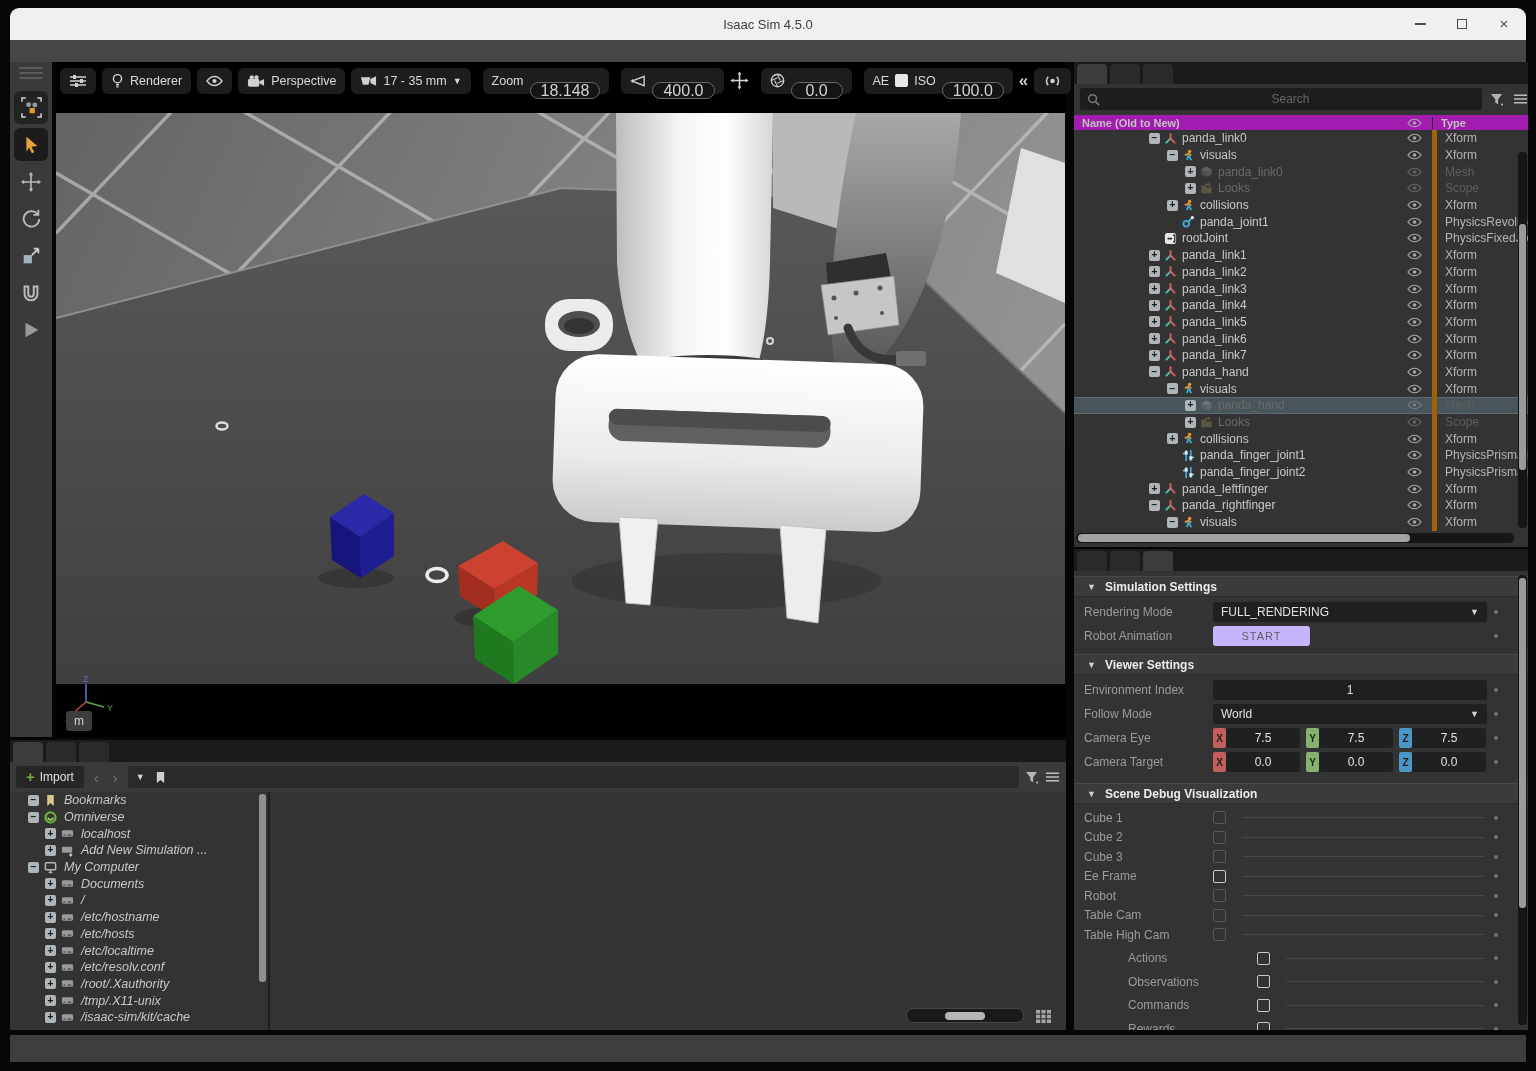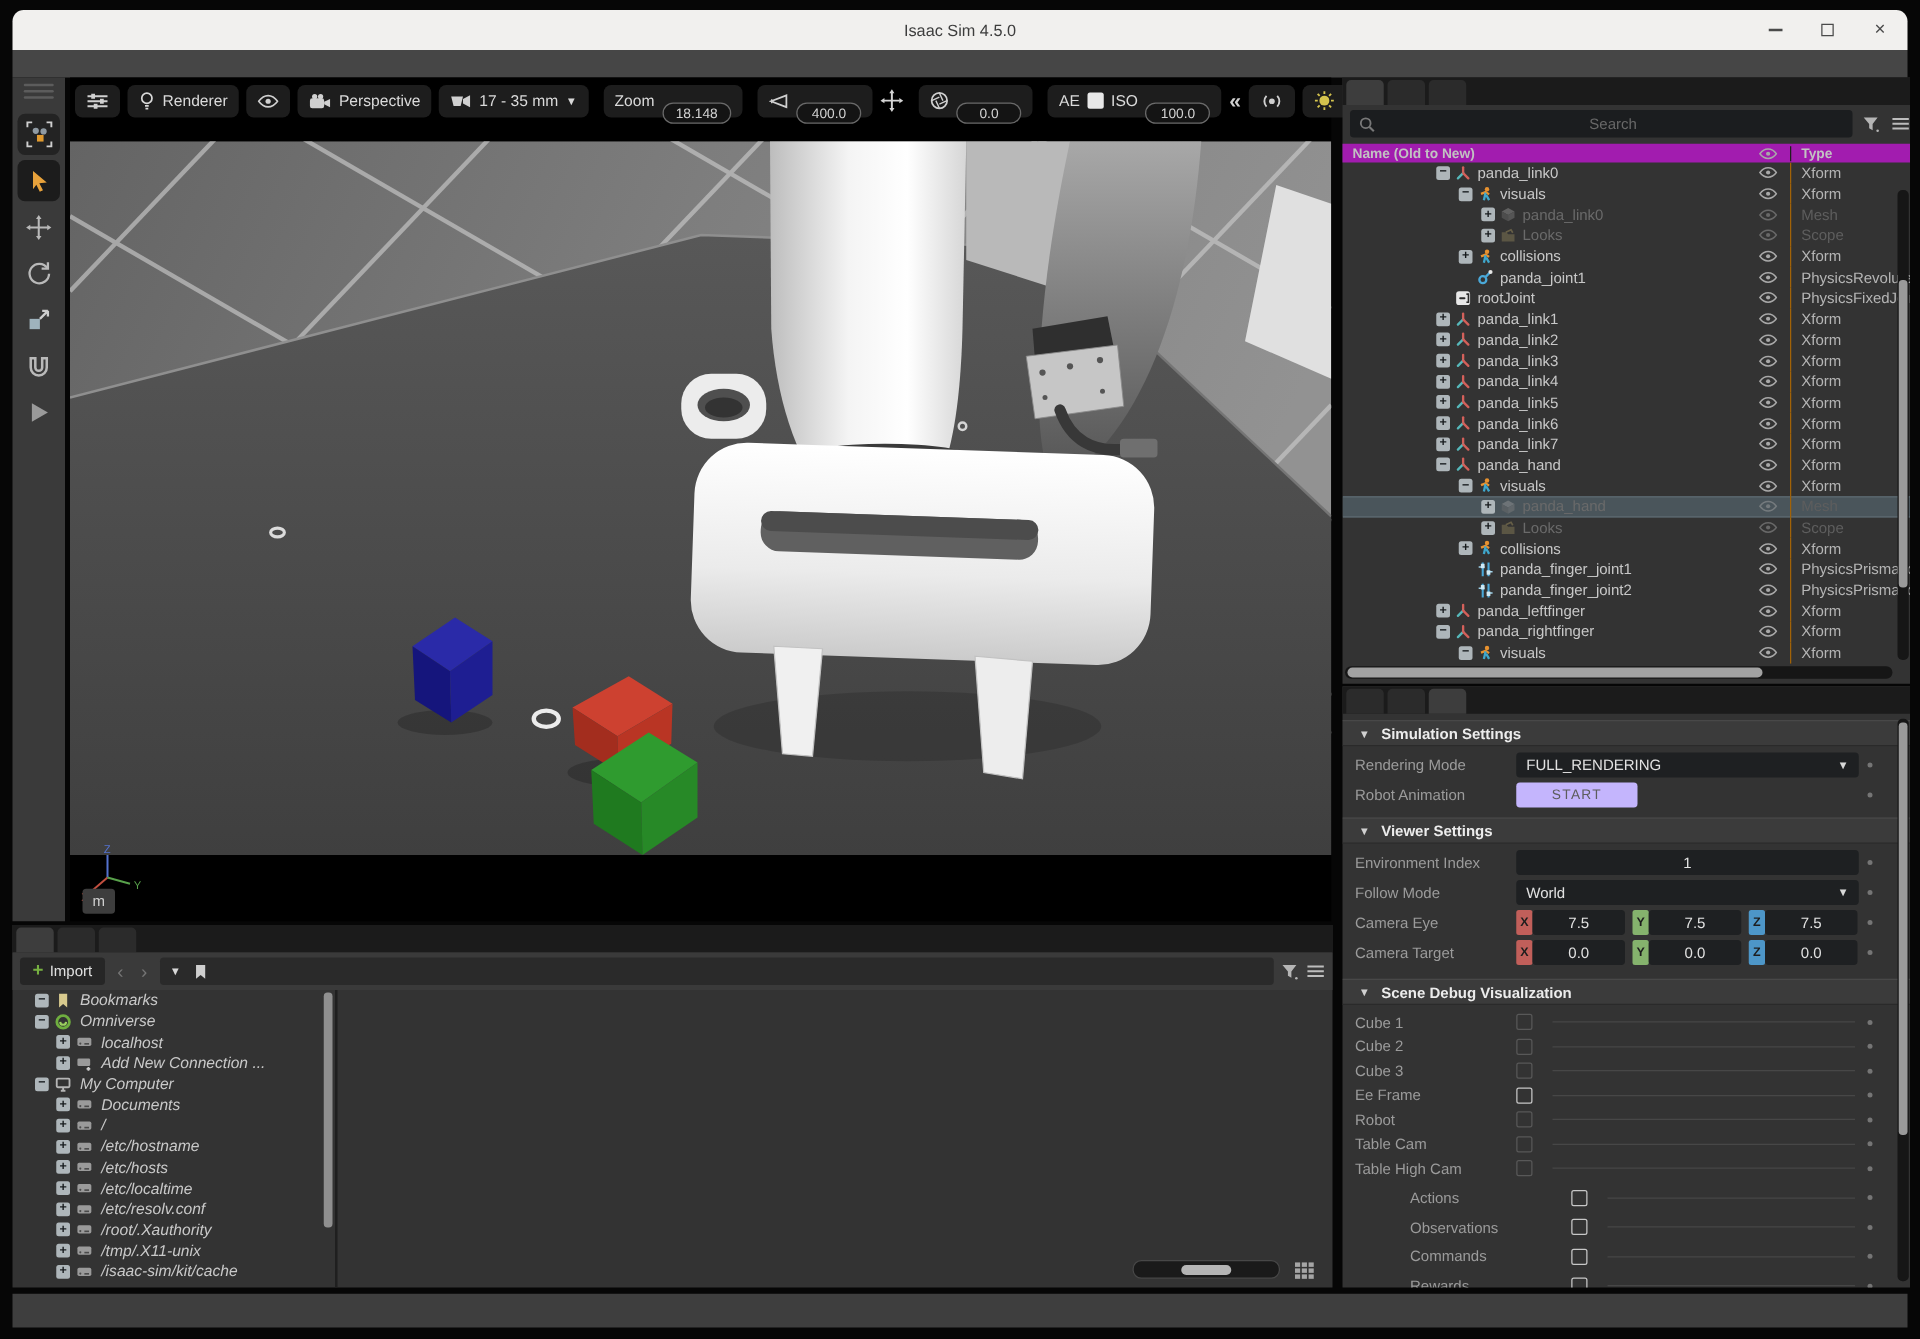--- a/index.html
+++ b/index.html
@@ -34,21 +34,21 @@
   .tool-btn.boxed { background:#232323; }
   .tool-btn.active { background:#1c1c1c; }
 
   
   .viewport { position:absolute; left:56px; top:62px; width:1009px; height:675px; background:#000; }
   .vp-toolbar { position:absolute; left:4px; top:5px; right:4px; height:27px; display:flex;
                 align-items:center; gap:6px; }
   .vpbtn { background:#1d1d1d; border-radius:6px; height:26px; display:flex; align-items:center;
            gap:6px; padding:0 9px; color:#dadada; font-size:12.5px; white-space:nowrap; }
   .pill { border:1px solid #6a6a6a; border-radius:10px; background:#141414; color:#d2d2d2;
-          padding:0 10px; font-size:11px; min-width:52px; text-align:center; height:17px; line-height:16px;margin-top:20px; }
+          padding:0 10px; font-size:16px; min-width:52px; text-align:center; height:17px; line-height:16px;margin-top:20px; }
   .vpsep { width:1px; height:18px; background:#2f2f2f; }
   .caret { font-size:9px; color:#d8d8d8; }
   .ae-box { width:13px; height:13px; background:#e8e8e8; border-radius:2px; }
   .dbl-chev { color:#cfcfcf; font-size:17px; font-weight:bold; line-height:24px; }
   .scene-svg { position:absolute; left:0; top:51px; }
   .axis-svg { position:absolute; left:8px; top:612px; }
   .m-box { position:absolute; left:10px; top:649px; width:26px; height:20px; background:#3d3d3d;
            border-radius:3px; color:#cfcfcf; font-size:12px; display:flex; align-items:center; justify-content:center; }
 
   
@@ -70,21 +70,21 @@
                  display:flex; align-items:center; font-size:11px; font-weight:bold; color:#c2c2c2; }
   .th-name { padding-left:8px; flex:1; }
   .th-eye { width:36px; display:flex; justify-content:center; }
   .th-type { width:96px; padding-left:8px; border-left:1px solid #1f1f1f; }
   .tree-rows { position:absolute; left:0; top:68px; right:0; height:401px; overflow:hidden; }
   .srow { display:flex; align-items:center; height:16.7px; font-size:12px; color:#c8c8c8; }
   .srow .sexp { width:15px; display:flex; justify-content:center; flex:none; }
   .srow .sicon { width:17px; display:flex; justify-content:center; flex:none; }
   .srow .slabel { padding-left:3px; white-space:nowrap; overflow:hidden; flex:1; }
   .srow .seye { width:36px; display:flex; justify-content:center; flex:none; }
-  .srow .stype { width:96px; padding-left:8px; border-left:1px solid #a16207; color:#b5b5b5;
+  .srow .stype { width:96px; padding-left:8px; border-left:5px solid #a16207; color:#b5b5b5;
                  white-space:nowrap; overflow:hidden; flex:none; height:100%; display:flex; align-items:center; }
   .srow.dim .slabel { color:#6a6a6a; }
   .srow.dim .stype { color:#5e5e5e; }
   .srow.dim .seye svg, .srow.dim .sicon svg { opacity:.45; }
   .srow.selected { background:#4a555b; box-shadow:0 1px 0 #5d6a71 inset, 0 -1px 0 #5d6a71 inset; }
   .xpb { display:inline-flex; width:11px; height:11px; border-radius:2px; background:#aeb6ba;
          color:#15191b; font-size:10px; line-height:10px; align-items:center; justify-content:center; font-weight:bold; }
   .vscroll { position:absolute; right:1px; top:90px; width:9px; height:376px; background:#161616; border-radius:4px; }
   .vscroll .thumb { position:absolute; left:1px; top:72px; width:7px; height:246px; background:#9a9a9a; border-radius:3px; }
   .hscroll { position:absolute; left:2px; right:14px; top:471px; height:10px; background:#161616; border-radius:5px; }
@@ -1270,21 +1270,21 @@
           <div class="crow" style="padding-left: 29px;">
       <span class="sexp">
               <span class="xpb">+</span>
             </span>
       <span class="sicon">
               <svg viewBox="0 0 14 14" width="13" height="13">
                 <rect x="1" y="3" width="11" height="6.5" rx="1.2" fill="#9a9a9a"></rect>
                 <path d="M10.5 10.3v3.2M8.9 11.9h3.2" stroke="#cfcfcf" stroke-width="1.6"></path>
               </svg>
             </span>
-      <span class="slabel">Add New Connection ...</span>
+      <span class="slabel">Add New Simulation ...</span>
     </div>
           <div class="crow" style="padding-left: 12px;">
       <span class="sexp">
               <span class="xpb">−</span>
             </span>
       <span class="sicon">
               <svg viewBox="0 0 14 14" width="13" height="13">
                 <rect x="1.5" y="2" width="11" height="7.5" rx="1" fill="none" stroke="#b5b5b5" stroke-width="1.6"></rect>
                 <path d="M5 12.5h4M7 9.5v3" stroke="#b5b5b5" stroke-width="1.6"></path>
               </svg>

